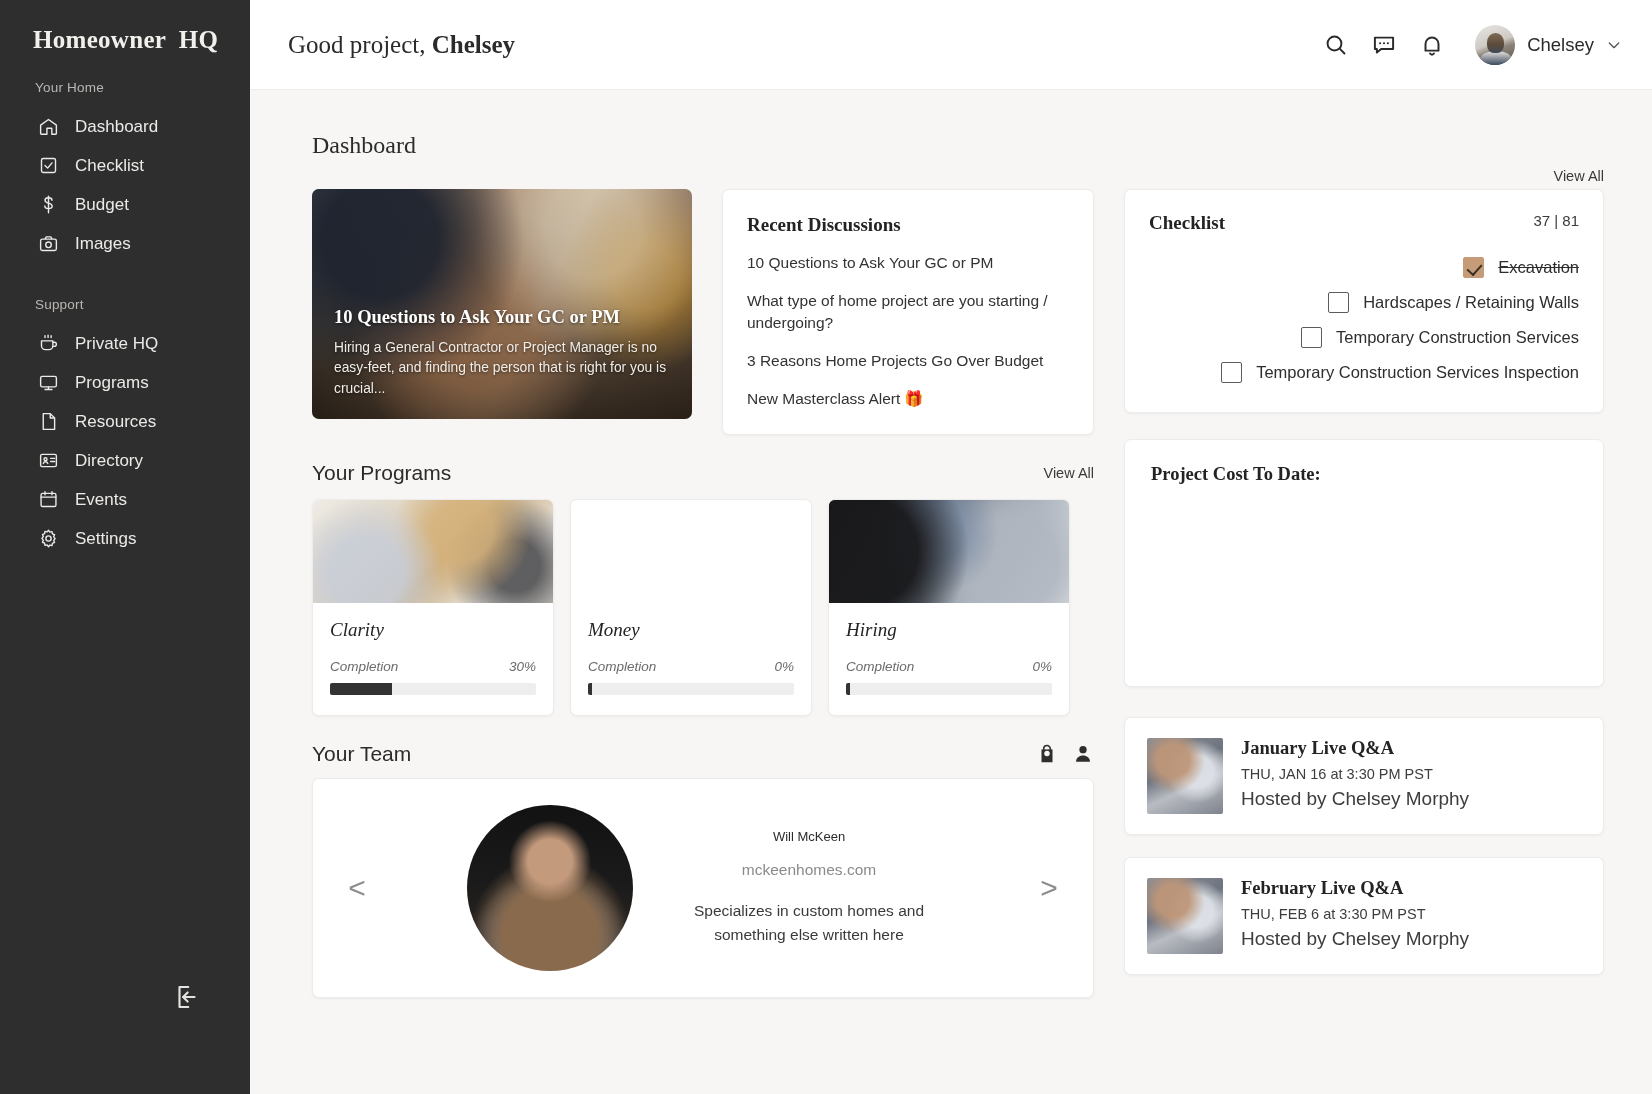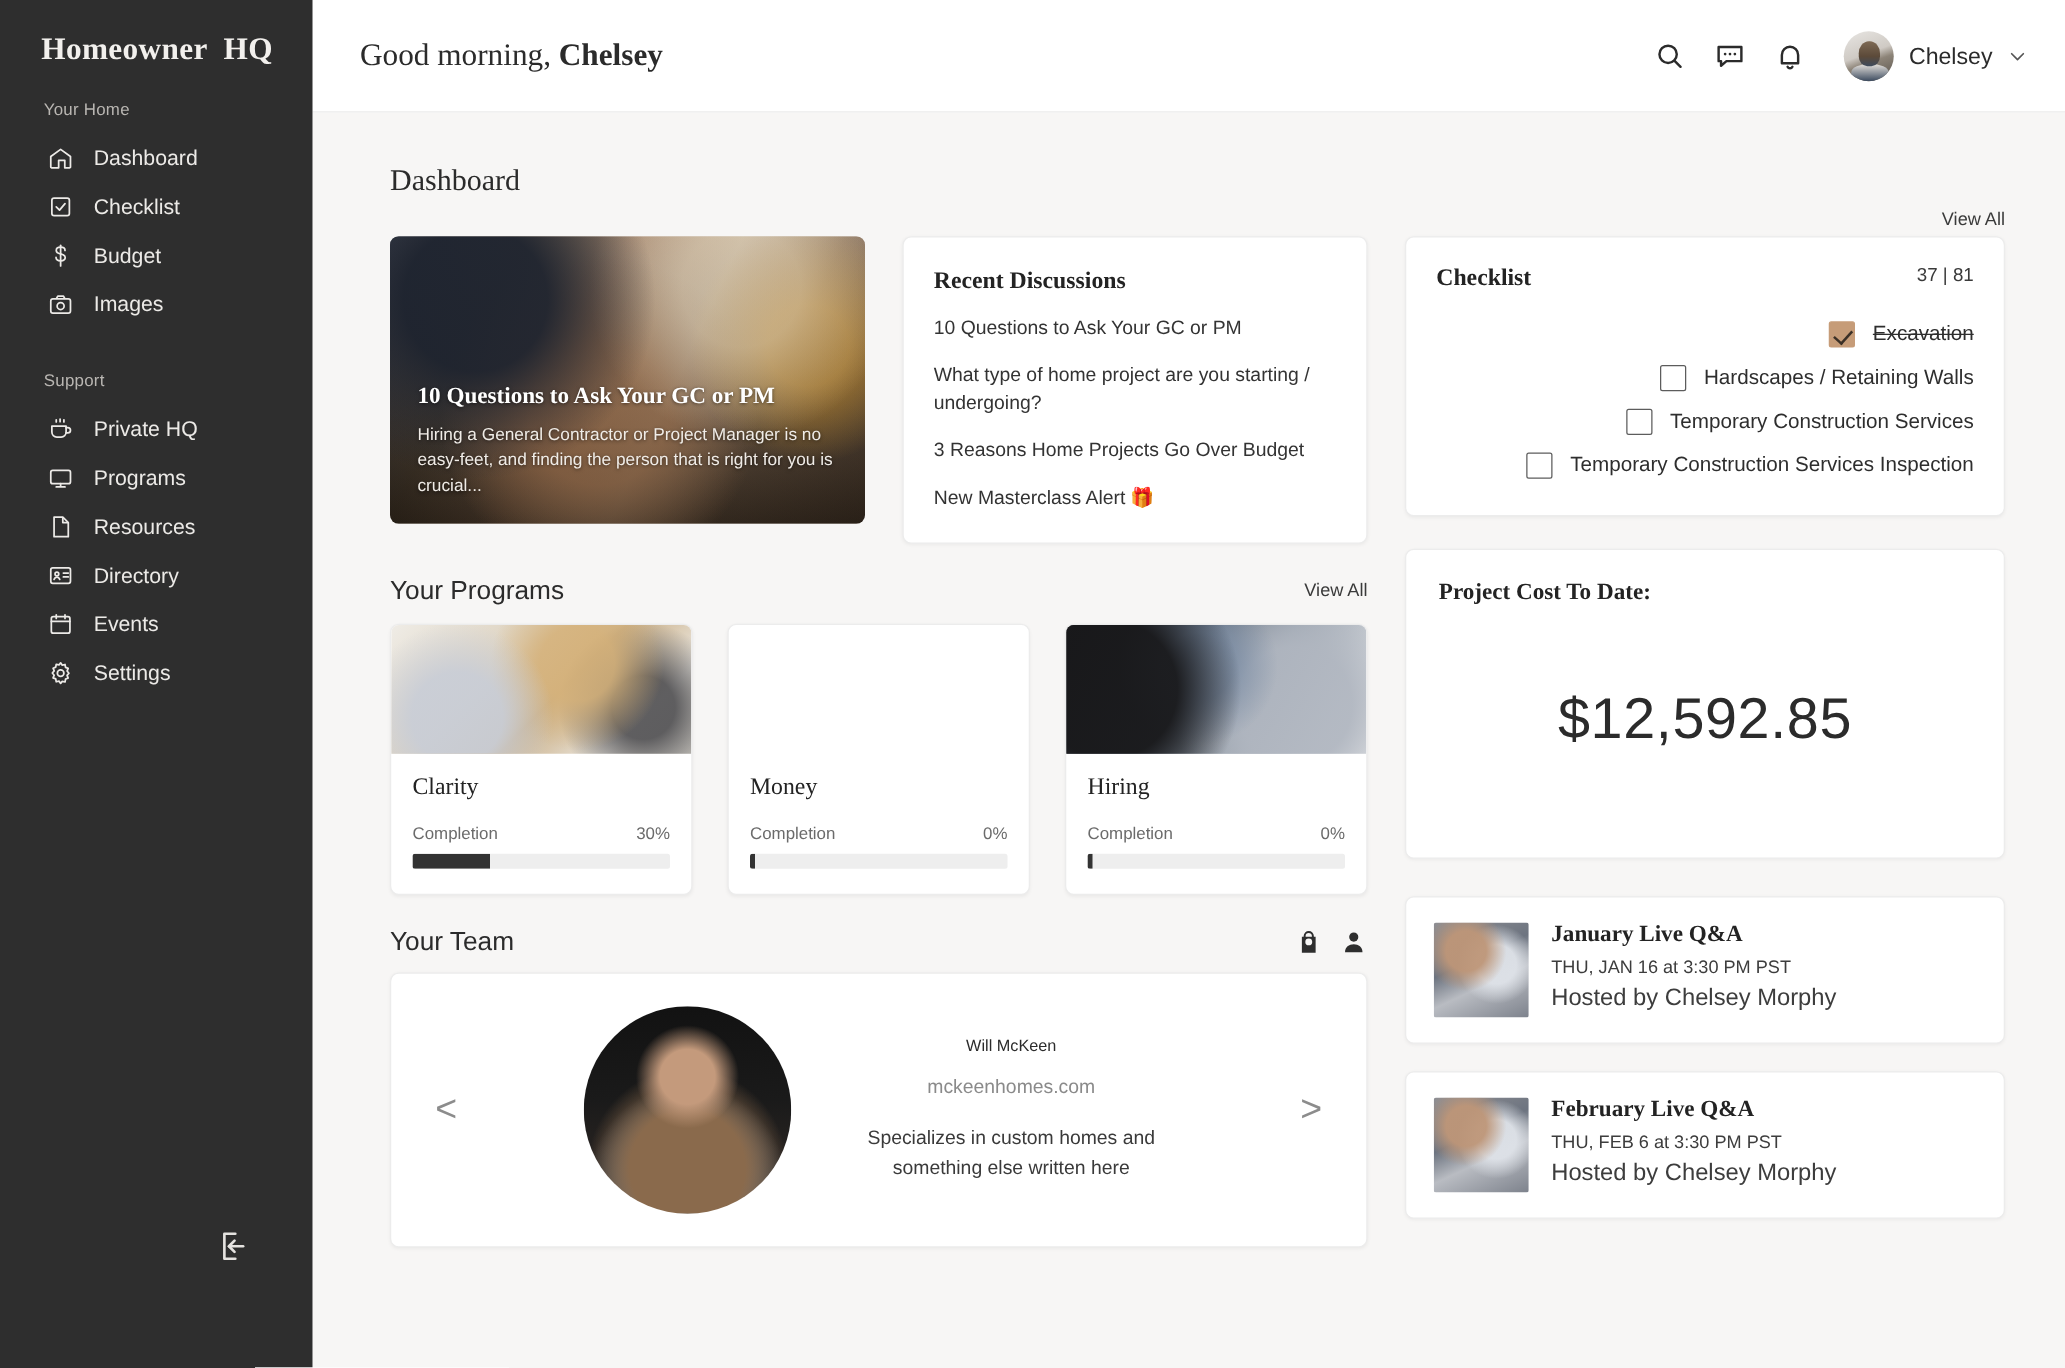--- a/index.html
+++ b/index.html
@@ -161,21 +161,21 @@
   }
   .chk-label { font-size: 16.5px; color: #2e2e2e; }
   .chk-row.done .chk-label { text-decoration: line-through; }
 
   
   .section-head {
     display:flex; align-items:center; justify-content: space-between;
     margin: 26px 0 14px 0;
   }
   .section-title { font-family:Liberation Sans, sans-serif; font-size: 21px; color:#2b2b2b; }
-  .programs { display:flex; gap: 28px; }
+  .programs { display:flex; gap: 16px; font-style: italic; }
   .prog {
     width: 242px; flex: 0 0 242px; border-radius: 7px; overflow:hidden;
     background:#fff; border:1px solid #ececec; box-shadow: 0 1px 3px rgba(0,0,0,.05);
     cursor: pointer;
   }
   .prog-img { height: 103px; }
   .prog-img.p0 {
     background:
       radial-gradient(circle at 22% 72%, rgba(200,205,215,.9) 0 18%, rgba(200,205,215,0) 38%),
       radial-gradient(circle at 62% 30%, rgba(214,178,122,.85) 0 18%, rgba(214,178,122,0) 42%),
@@ -375,21 +375,21 @@
           <path d="M13 4H6v16h7"></path>
           <path d="M18 12H9"></path>
           <path d="m12.5 8.4-3.6 3.6 3.6 3.6"></path>
         </svg>
     </div>
   </aside>
 
   <div class="main">
 
     <header class="topbar">
-      <div class="greeting"><span>Good morning, </span><b>Chelsey</b></div>
+      <div class="greeting"><span>Good project, </span><b>Chelsey</b></div>
       <div class="topbar-right">
         <span class="tb-icon">
           <svg viewBox="0 0 24 24" fill="none" stroke="currentColor" stroke-width="1.8" stroke-linecap="round">
               <circle cx="10.6" cy="10.6" r="6.4"></circle>
               <path d="m15.4 15.4 4.4 4.4"></path>
             </svg>
         </span>
         <span class="tb-icon">
           <svg viewBox="0 0 24 24" fill="none" stroke="currentColor" stroke-width="1.8" stroke-linejoin="round">
               <path d="M3.6 5.2h16.8v10.4H9.4l-4 3.4v-3.4H3.6z"></path>
@@ -550,21 +550,20 @@
             <div class="chk-row">
               <span class="chk-box"></span>
               <span class="chk-label">Temporary Construction Services Inspection</span>
             </div>
           </div>
 
           <div style="height:26px"></div>
 
           <div class="card cost">
             <div class="cost-label">Project Cost To Date:</div>
-            <div class="cost-value">$12,592.85</div>
           </div>
 
           <div style="height:30px"></div>
 
           <div class="card event">
             <div class="event-img"></div>
             <div>
               <div class="event-title">January Live Q&amp;A</div>
               <div class="event-when">THU, JAN 16 at 3:30 PM PST</div>
               <div class="event-host">Hosted by Chelsey Morphy</div>

